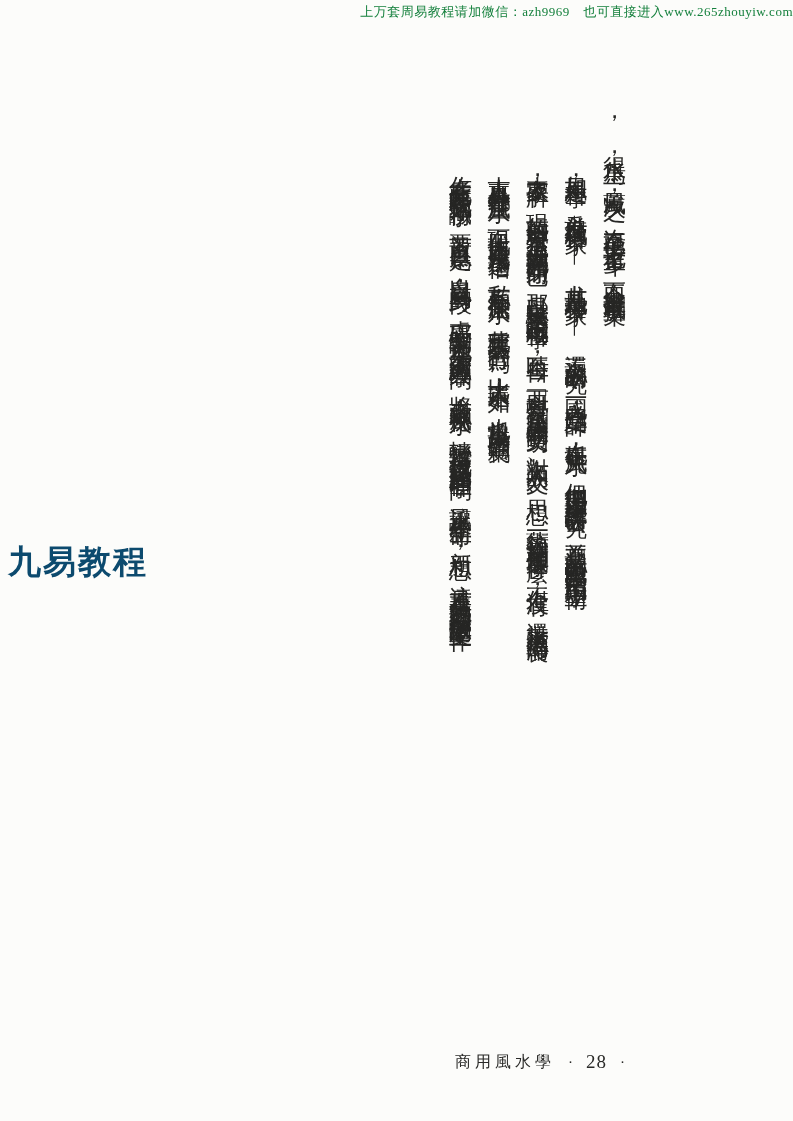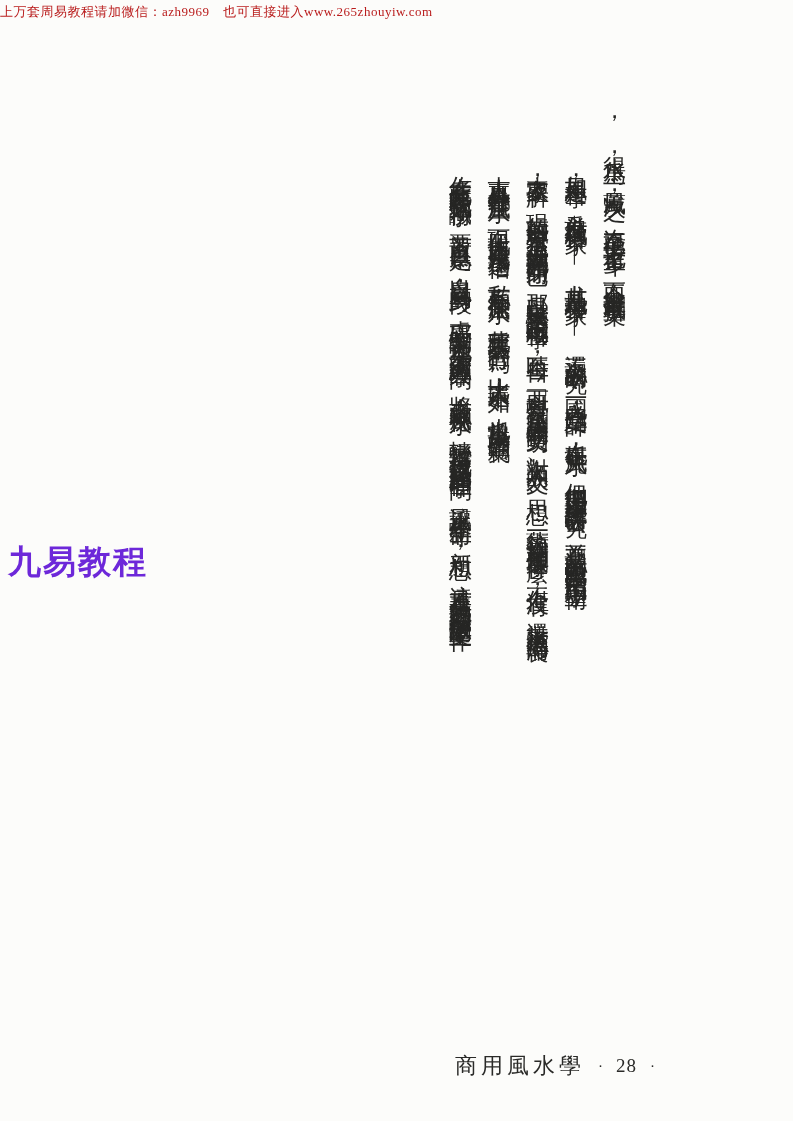--- a/index.html
+++ b/index.html
@@ -7,35 +7,35 @@
   body {
     position:relative;
     background:#fcfcfa;
     overflow:hidden;
     font-family:"Liberation Serif","DejaVu Serif",serif;
   }
   
   .promo-header {
     position:absolute;
     top:3px; left:0; width:100%;
-    text-align:left;
+    text-align:right;
     font-size:13px;
     letter-spacing:0.5px;
-    color:#b91c1c;
+    color:#15803d;
     font-family:"Liberation Serif","DejaVu Serif",serif;
   }
   
   .watermark {
     position:absolute;
     left:8px; top:540px;
     font-family:"Liberation Sans","DejaVu Sans",sans-serif;
     font-weight:bold;
     font-size:33px;
     letter-spacing:2px;
-    color:#6d28d9;
+    color:#0c4a6e;
   }
   
   .vtext {
     position:absolute;
     top:112px;
     right:160px;
     height:924px;
     writing-mode:vertical-rl;
     -webkit-writing-mode:vertical-rl;
     color:#262624;
@@ -50,21 +50,21 @@
   
   .footer {
     position:absolute;
     top:1051px; left:455px;
     display:flex;
     align-items:center;
     gap:13px;
     color:#2a2a28;
   }
   .footer .title {
-    font-size:22px;
+    font-size:16px;
     letter-spacing:4px;
   }
   .footer .dot {
     font-size:15px;
     line-height:1;
   }
   .footer .pagenum {
     font-size:19px;
     letter-spacing:1px;
     font-family:Liberation Serif, serif;

